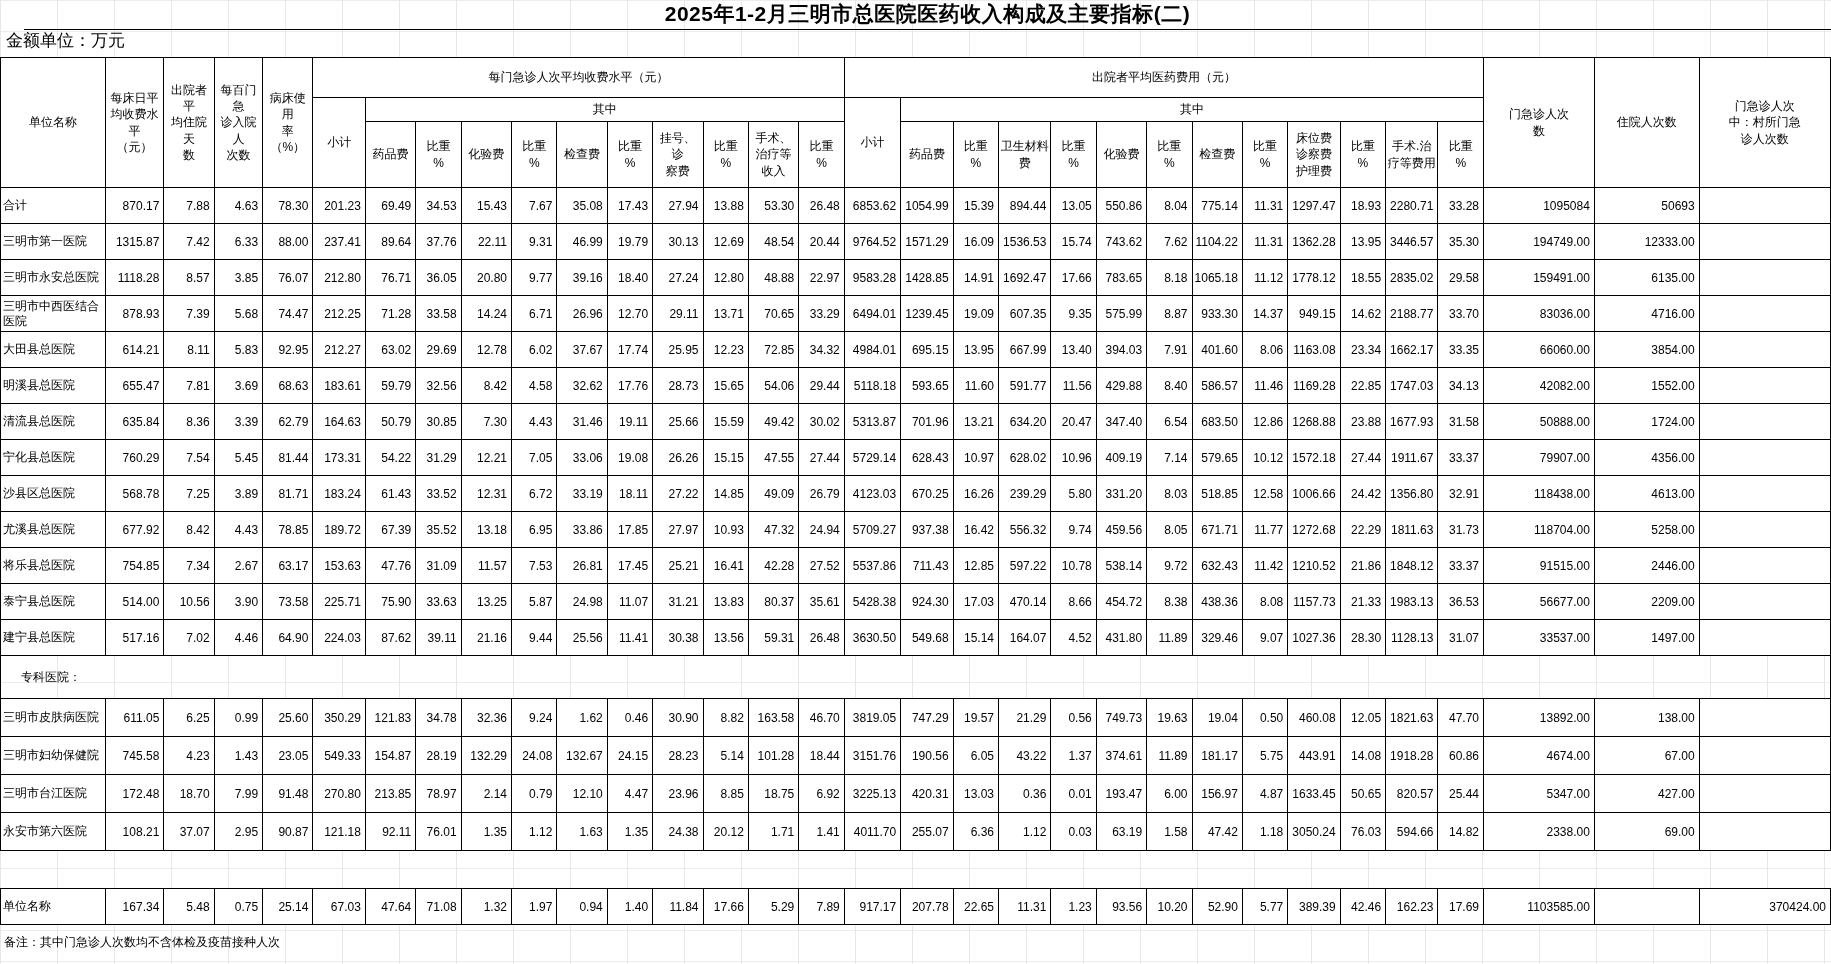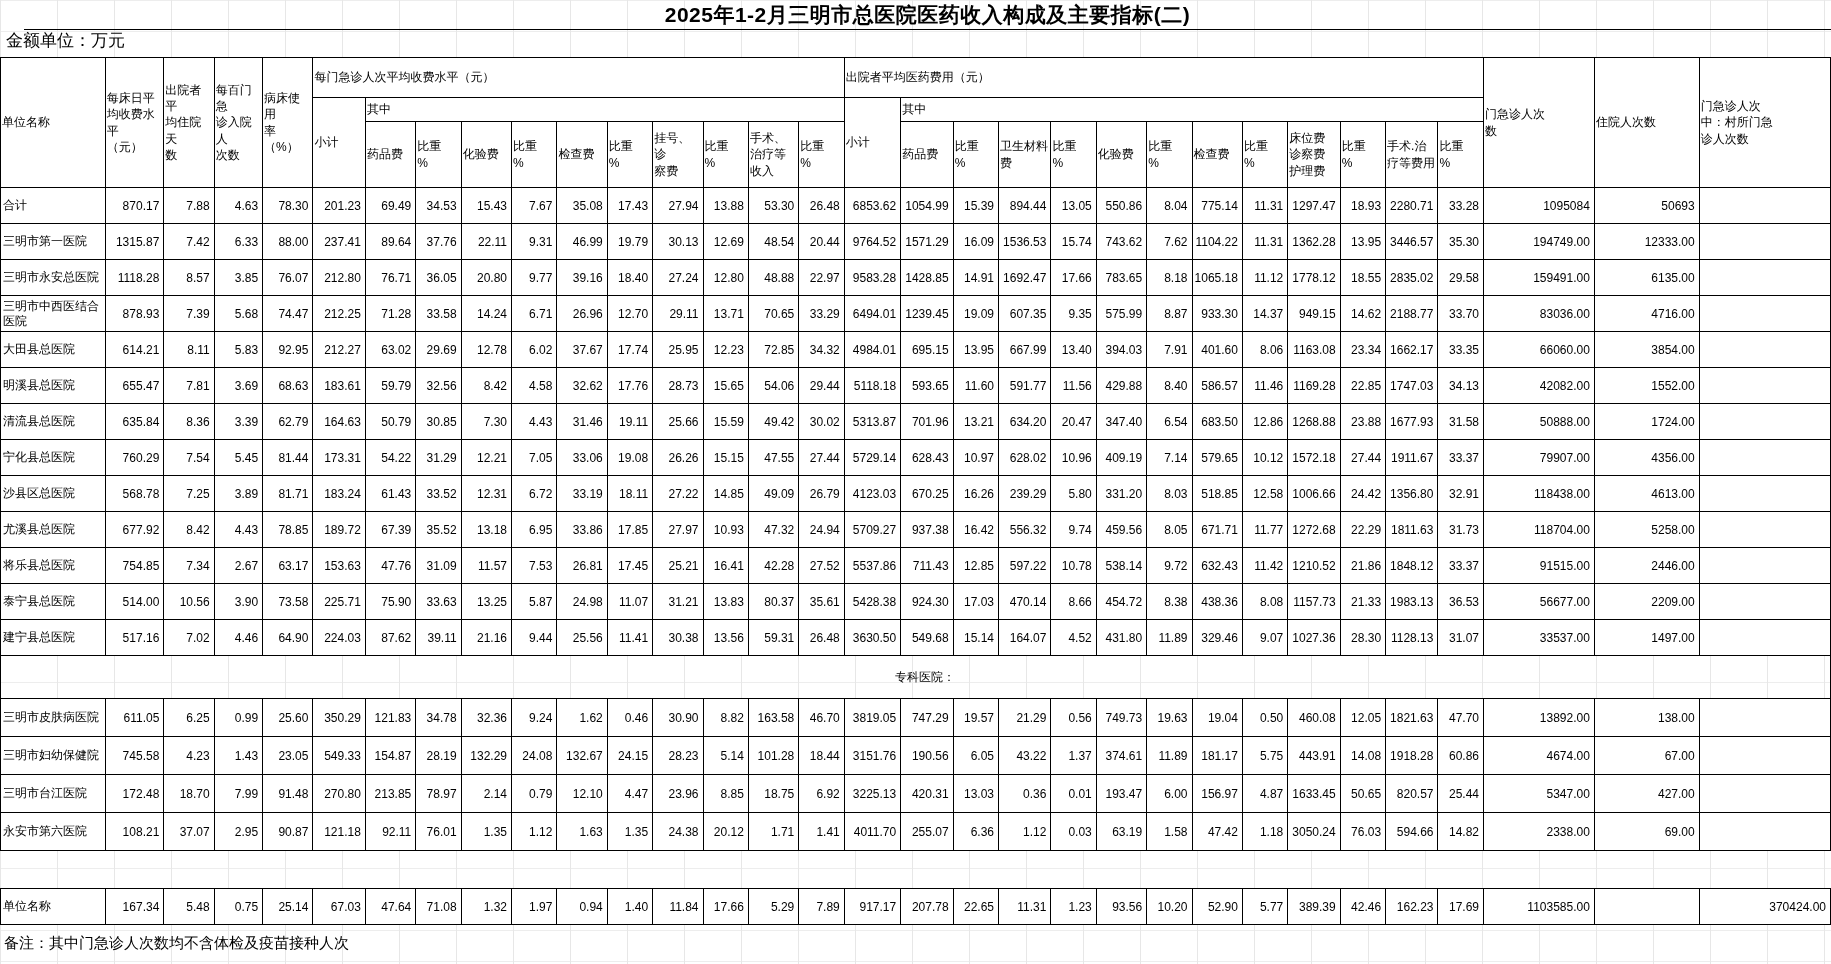--- a/index.html
+++ b/index.html
@@ -6,39 +6,39 @@
   html,body { margin:0; padding:0; background:#fff; }
   body { font-family:"Liberation Sans","DejaVu Sans",sans-serif; color:#000; }
   .sheet {
     width:1831px; height:964px; position:relative; overflow:hidden;
     background-color:#fff;
     background-image:
       linear-gradient(to right,#e7e7e7 1px,transparent 1px),
       linear-gradient(to bottom,#ededed 1px,transparent 1px);
     background-size:57px 31px;
   }
-  .title-bar { height:30px; border-bottom:1px solid #000; display:flex; align-items:center; justify-content:center;margin-left:24px; }
+  .title-bar { height:30px; border-bottom:1px solid #000; display:flex; align-items:flex-start; justify-content:center;margin-left:24px; }
   .title-bar h1 { margin:0; font-size:21px; font-weight:bold; letter-spacing:0.5px; }
   .unit-bar { height:27px; font-size:17px; display:flex; align-items:flex-end; padding:0 0 5px 6px; }
 
   table.main { border-collapse:collapse; table-layout:fixed; width:1831px; }
   table.main th, table.main td { border:1px solid #000; font-size:12px; overflow:hidden; }
-  table.main th { font-weight:normal; text-align:left; vertical-align:middle; white-space:pre-line; background:#fff; padding:0 1px; line-height:1.35; }
+  table.main th { font-weight:normal; text-align:center; vertical-align:middle; white-space:pre-line; background:#fff; padding:0 1px; line-height:1.35; }
   table.main td { background:#fff; vertical-align:middle; }
   td.label { text-align:left; padding:1px 2px; line-height:1.25; word-break:break-all; }
   td.label.center { text-align:left; }
   td.num { text-align:right; padding:1px 4px 1px 1px; font-variant-numeric:tabular-nums; }
   tr.hr1 { height:40px; } tr.hr2 { height:24px; } tr.hr3 { height:66px; }
   tbody tr { height:36px; }
   tr.section-row { height:43px; }
-  tr.section-row td { background:transparent; text-align:center; padding-left:20px; }
+  tr.section-row td { background:transparent; text-align:left; padding-left:20px; }
   tr.gap-row { height:38px; }
   tr.gap-row td { background:transparent; border:none; }
   tr.specialty { height:38px; }
-  .remark-note { font-size:15px; padding:9px 0 0 4px; }
+  .remark-note { font-size:12px; padding:9px 0 0 4px; }
 </style>
 </head>
 <body>
 
 <div class="sheet">
 
   <div class="title-bar">
     <h1>2025年1-2月三明市总医院医药收入构成及主要指标(二)</h1>
   </div>
 

